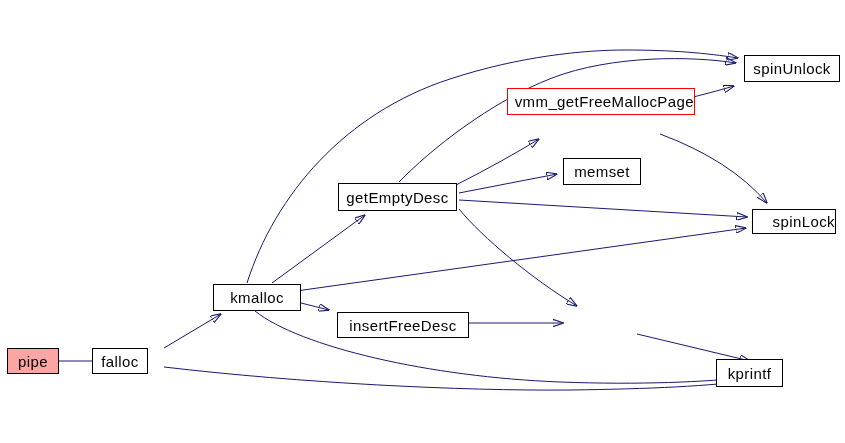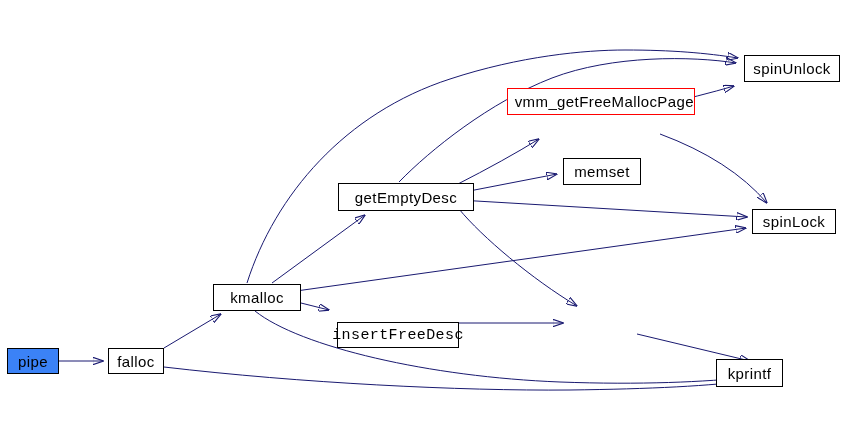--- a/index.html
+++ b/index.html
@@ -35,21 +35,21 @@
     color: #000000;
     display: flex;
     align-items: center;
     justify-content: center;
     font-size: 15px;
     letter-spacing: 0.4px;
     white-space: nowrap;
     cursor: pointer;
   }
   .node.root {
-    background: #3b82f6;
+    background: #fca5a5;
     cursor: default;
   }
   .node.truncated {
     border-color: #ff0000;
   }
 </style>
 </head>
 <body>
 
 <div class="graph-canvas">
@@ -77,49 +77,49 @@
     <path d="M459,323 L563,323" marker-end="url(#arrow)"></path>
     <path d="M655,106 Q700,96 734,86" marker-end="url(#arrow)"></path>
     <path d="M660,134 Q730,160 767,203" marker-end="url(#arrow)"></path>
     <path d="M637,334 L750,361" marker-end="url(#arrow)"></path>
   </svg>
 
   <div class="node root" style="left:7px; top:348px; width:52px; height:26px;">
     <span>pipe</span>
   </div>
 
-  <div class="node" style="left:108px; top:348px; width:56px; height:26px;">
+  <div class="node" style="left:92px; top:348px; width:56px; height:26px;">
     <span>falloc</span>
   </div>
 
   <div class="node" style="left:213px; top:284px; width:88px; height:27px;">
     <span>kmalloc</span>
   </div>
 
-  <div class="node" style="left:338px; top:183px; width:136px; height:28px;">
+  <div class="node" style="left:338px; top:183px; width:119px; height:28px;">
     <span>getEmptyDesc</span>
   </div>
 
-  <div class="node" style="left:337px; top:322px; width:122px; height:26px;font-family:Liberation Mono, monospace;">
+  <div class="node" style="left:337px; top:312px; width:132px; height:26px;">
     <span>insertFreeDesc</span>
   </div>
 
   <div class="node truncated" style="left:507px; top:88px; width:188px; height:27px;justify-content:flex-end;">
     <span>vmm_getFreeMallocPage</span>
   </div>
 
   <div class="node" style="left:563px; top:158px; width:78px; height:27px;">
     <span>memset</span>
   </div>
 
   <div class="node" style="left:744px; top:55px; width:96px; height:27px;">
     <span>spinUnlock</span>
   </div>
 
-  <div class="node" style="left:752px; top:209px; width:84px; height:25px;">
+  <div class="node" style="left:752px; top:209px; width:84px; height:25px;justify-content:flex-end;">
     <span>spinLock</span>
   </div>
 
 
   <div class="node" style="left:716px; top:359px; width:67px; height:28px;">
     <span>kprintf</span>
   </div>
 
 </div>
 

